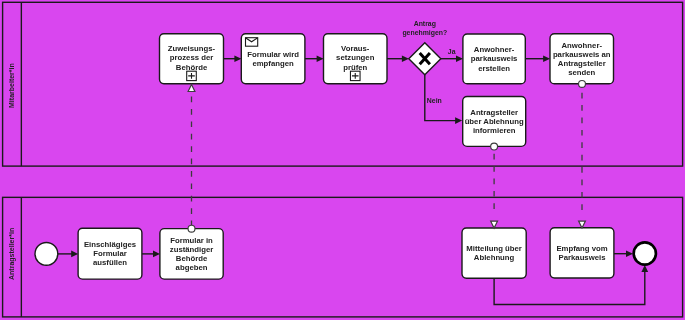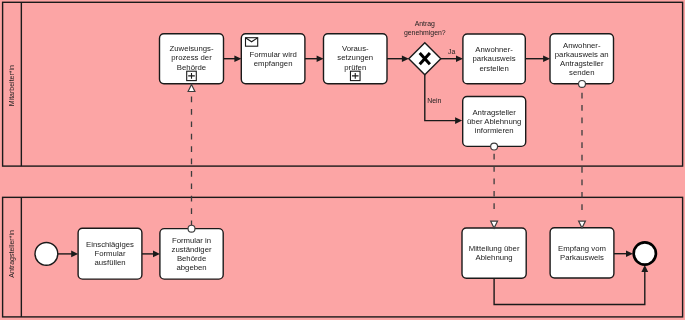--- a/index.html
+++ b/index.html
@@ -1,18 +1,18 @@
 <!DOCTYPE html>
 <html><head>
 <meta charset="utf-8">
 <style>
   html,body{margin:0;padding:0;background:#ffffff;}
   body{width:685px;height:320px;overflow:hidden;
        font-family:"Liberation Sans",sans-serif;}
-  #stage{position:relative;width:685px;height:320px;background:#fca5a5;-webkit-font-smoothing:antialiased;}
+  #stage{position:relative;width:685px;height:320px;background:#d946ef;font-weight:bold;-webkit-font-smoothing:antialiased;}
   svg#bpmn{position:absolute;left:0;top:0;display:block;}
   #stage{will-change:transform;}
   .shape{fill:#fff;stroke:#1a1a1a;stroke-width:1.4;}
   .pool{fill:none;stroke:#1a1a1a;stroke-width:1.4;}
   .flow{fill:none;stroke:#1a1a1a;stroke-width:1.4;}
   .msgflow{fill:none;stroke:#3c3c3c;stroke-width:1.3;stroke-dasharray:5.7 6.7;}
   .tasktext{font-family:"Liberation Sans",sans-serif;font-size:7.75px;
             fill:#222;text-anchor:middle;}
   .labeltext{font-family:"Liberation Sans",sans-serif;font-size:6.9px;
              fill:#222;text-anchor:middle;}

